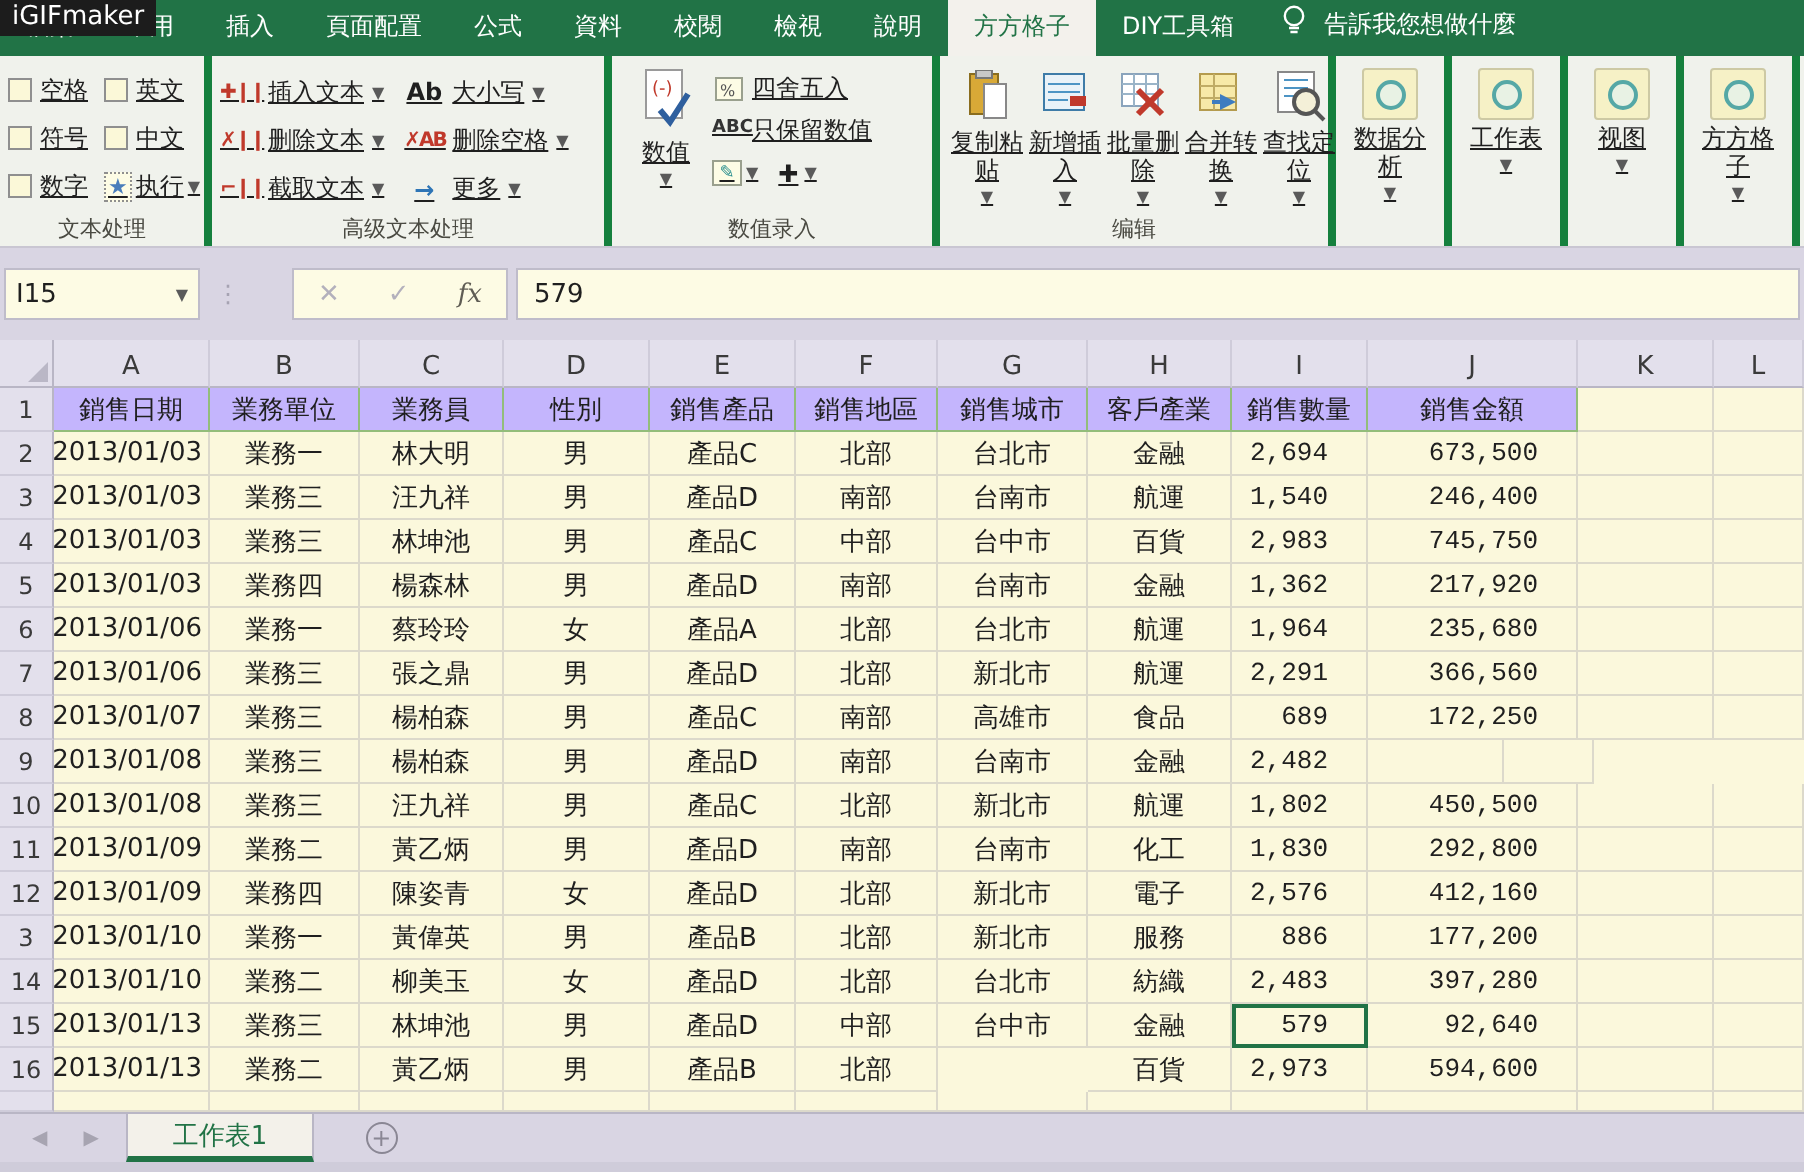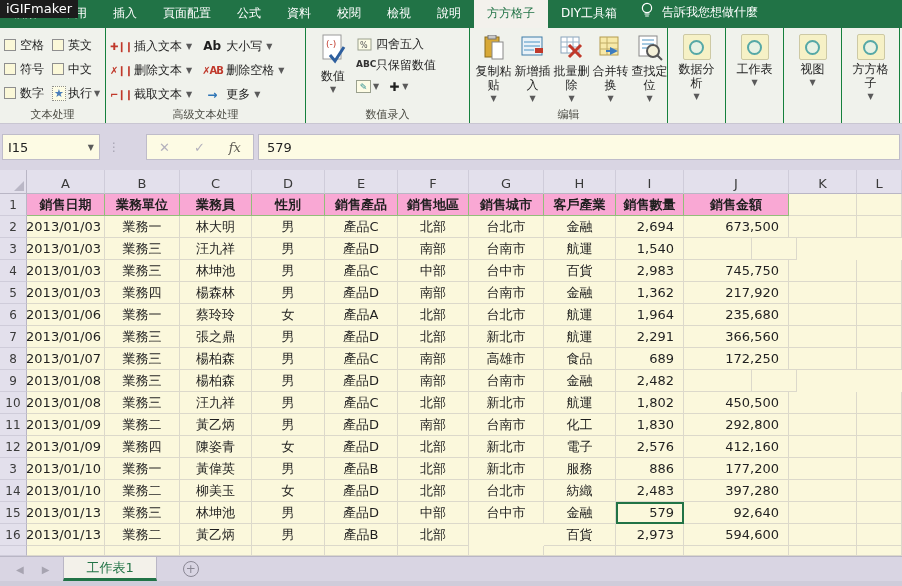--- a/index.html
+++ b/index.html
@@ -10,21 +10,21 @@
   
   .tabbar { position:relative; height:28px; background:#217346; display:flex; align-items:flex-end; color:#fff; white-space:nowrap; }
   .tab { padding:5px 13px 6px; font-size:12px; cursor:default; }
   .tab.active { background:#f3f1ec; color:#217346; }
   .watermark { position:absolute; left:0; top:0; background:#1c1c1c; color:#fff; font-size:13px; padding:1px 6px 2px; z-index:5; }
   .tellme { display:flex; align-items:center; gap:8px; padding:5px 10px 6px; }
   .bulb { display:inline-block; }
 
   
   .ribbon { height:96px; background:#f0f2ec; display:flex; border-bottom:1px solid #c9c6d2; }
-  .rgroup { position:relative; border-right:1px solid #15803d; padding:3px 4px 16px; display:flex; }
+  .rgroup { position:relative; border-right:4px solid #15803d; padding:3px 4px 16px; display:flex;text-decoration:underline; }
   .rgroup-label { position:absolute; bottom:1px; left:0; right:0; text-align:center; font-size:11px; color:#4a4a42; }
   .cb-grid { display:grid; grid-template-columns:48px 50px; grid-auto-rows:24px; align-items:center; padding-top:2px; }
   .cb { display:flex; align-items:center; gap:4px; font-size:12px; }
   .cb .box { width:12px; height:12px; background:#fbf8d8; border:1px solid #8f8f8f; display:inline-block; }
   .runbtn { display:flex; align-items:center; gap:2px; font-size:12px; }
   .runbtn .star { color:#4a7ebb; border:1px dotted #8f8f8f; padding:0 1px; font-size:11px; background:#fdfce5; }
   .adv-cols { display:flex; gap:10px; padding-top:3px; }
   .adv-col { display:flex; flex-direction:column; }
   .adv-item { display:flex; align-items:center; gap:4px; height:25px; font-size:12px; }
   .ticon { color:#c0392b; font-size:10px; font-weight:bold; letter-spacing:-1px; width:20px; text-align:center; }
@@ -56,23 +56,23 @@
   
   .grid { background:#fbf8dc; width:902px; height:386px; overflow:hidden; }
   .grow { display:flex; height:22px; }
   .grow.colhdr { height:24px; }
   .grow.partial { height:10px; overflow:hidden; }
   .rowhdr { width:27px; flex:none; background:#e3e0ec; border-right:1px solid #b9b6c5; border-bottom:1px solid #cfccda; display:flex; align-items:center; justify-content:center; font-size:12px; color:#3a3a3a; }
   .colhdr .cell-h { background:#e3e0ec; border-right:1px solid #cfccda; border-bottom:1px solid #b9b6c5; display:flex; align-items:flex-end; justify-content:center; font-size:13px; color:#3a3a3a; padding-bottom:2px; }
   .corner { width:27px; flex:none; background:#e3e0ec; border-right:1px solid #b9b6c5; border-bottom:1px solid #b9b6c5; position:relative; }
   .corner:after { content:""; position:absolute; right:2px; bottom:2px; border-left:10px solid transparent; border-bottom:10px solid #bab7c6; }
   .cell { flex:none; border-right:1px solid #dcd9cb; border-bottom:1px solid #dcd9cb; font-size:13px; display:flex; align-items:center; justify-content:center; overflow:hidden; white-space:nowrap; }
-  .cell.hdr1 { background:#f9a8d4; font-weight:bold; border-right:1px solid #93bd7a; border-bottom:1px solid #93bd7a; }
+  .cell.hdr1 { background:#c4b5fd; font-weight:normal; border-right:1px solid #93bd7a; border-bottom:1px solid #93bd7a; }
   .cell.date { justify-content:flex-end; padding-right:3px; }
-  .cell.num { justify-content:flex-end; padding-right:9px; }
+  .cell.num { justify-content:flex-end; padding-right:19px;font-family:Liberation Mono, monospace; }
   .cell.sel { outline:2px solid #217346; outline-offset:-2px; }
 
   
   .sheetbar { height:25px; background:#d9d5e3; border-top:1px solid #b9b6c5; display:flex; align-items:stretch; }
   .navarrows { display:flex; align-items:center; gap:18px; padding:0 14px 0 16px; color:#a7a4b1; font-size:10px; }
   .stab { padding:0 22px; display:flex; align-items:center; background:#f3f1ea; border-right:1px solid #b9b6c5; border-left:1px solid #b9b6c5; color:#217346; font-size:13px; border-bottom:3px solid #217346; }
   .addsheet { display:flex; align-items:center; margin-left:26px; color:#8a8794; }
   .addsheet .circ { width:16px; height:16px; border:1px solid #8a8794; border-radius:50%; display:flex; align-items:center; justify-content:center; font-size:12px; line-height:1; }
   .statusstrip { height:5px; background:#cfccda; }
 </style>
@@ -374,20 +374,21 @@
         <div class="rowhdr">3</div>
         <div class="cell date" style="width: 78px;">2013/01/03</div>
         <div class="cell" style="width: 75px;">業務三</div>
         <div class="cell" style="width: 72px;">汪九祥</div>
         <div class="cell" style="width: 73px;">男</div>
         <div class="cell" style="width: 73px;">產品D</div>
         <div class="cell" style="width: 71px;">南部</div>
         <div class="cell" style="width: 75px;">台南市</div>
         <div class="cell" style="width: 72px;">航運</div>
         <div class="cell num" style="width: 68px;">1,540</div>
+        <div class="cell num" style="width: 105px;">246,400</div>
         <div class="cell" style="width: 68px;"></div>
         <div class="cell" style="width: 45px;"></div>
       </div>
       <div class="grow">
         <div class="rowhdr">4</div>
         <div class="cell date" style="width: 78px;">2013/01/03</div>
         <div class="cell" style="width: 75px;">業務三</div>
         <div class="cell" style="width: 72px;">林坤池</div>
         <div class="cell" style="width: 73px;">男</div>
         <div class="cell" style="width: 73px;">產品C</div>

